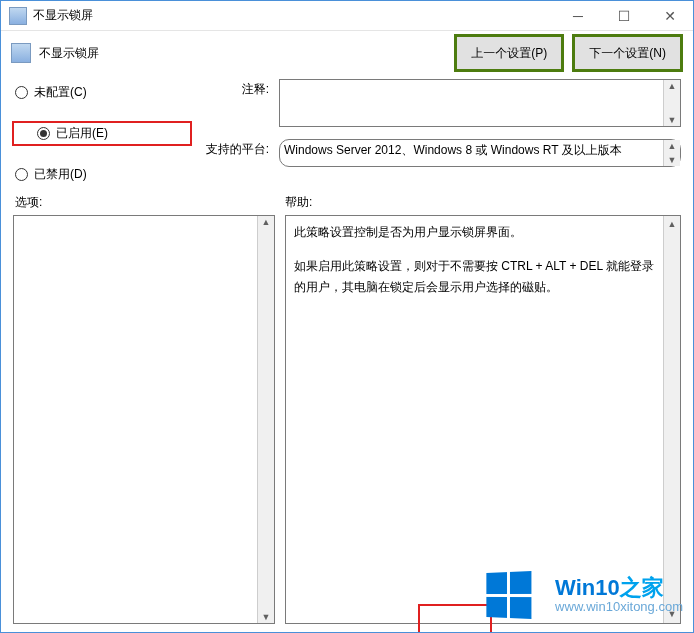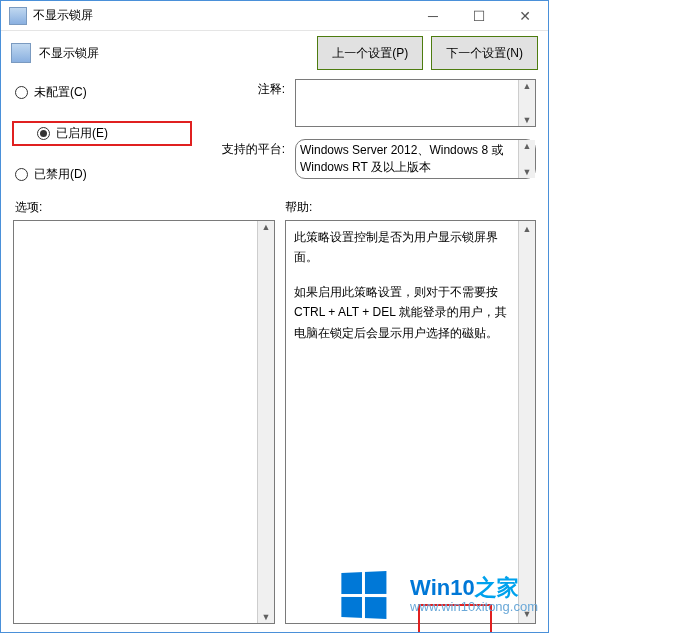--- a/index.html
+++ b/index.html
@@ -5,21 +5,21 @@
   * { box-sizing: border-box; }
   body {
     margin: 0;
     font-family: "Microsoft YaHei", "Segoe UI", sans-serif;
     font-size: 12px;
     background: #fff;
     color: #000;
     overflow: hidden;
   }
   .window {
-    width: 549px;
+    width: 694px;
     height: 633px;
     border: 1px solid #4a90d9;
     display: flex;
     flex-direction: column;
     position: relative;
   }
   .titlebar {
     height: 30px;
     display: flex;
     align-items: center;
@@ -51,21 +51,21 @@
   }
   .toolbar .icon-box2 {
     width: 20px; height: 20px;
     background: linear-gradient(#c0d8f0,#8ab0e0);
     border: 1px solid #7a9ac0;
   }
   .toolbar .policy-name { flex: 1; }
   .nav-btn {
     height: 24px;
     padding: 16px 14px;
-    border: 1px solid #4d7c0f;
+    border: 3px solid #4d7c0f;
     background: #e1e1e1;
     display: flex; align-items: center;
     cursor: default;
   }
 
   .config-row {
     display: flex;
     padding: 0 12px;
     align-items: flex-start;
     gap: 10px;
@@ -99,21 +99,20 @@
     content: "";
     width: 7px; height: 7px;
     background: #333;
     border-radius: 50%;
   }
   .labeled-row {
     display: flex;
     align-items: flex-start;
     gap: 10px;
     margin-bottom: 12px;
-    margin-left: 16px;
   }
   .row-label {
     width: 68px;
     text-align: right;
     padding-top: 2px;
     color: #000;
   }
   .textarea-box {
     flex: 1;
     border: 1px solid #7a7a7a;

